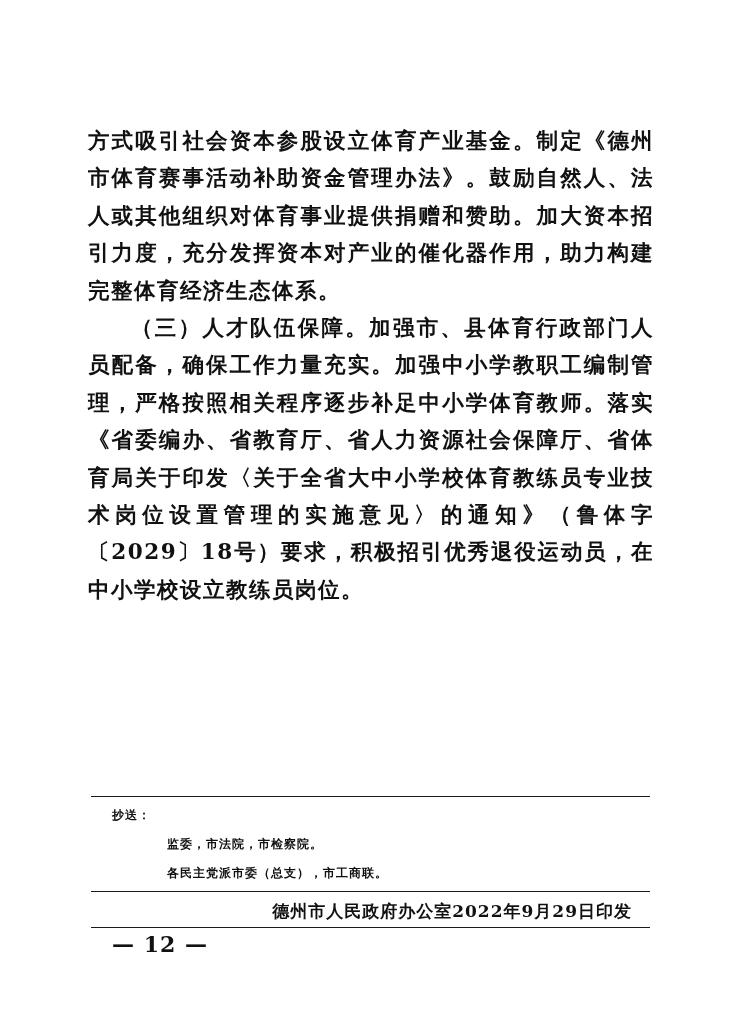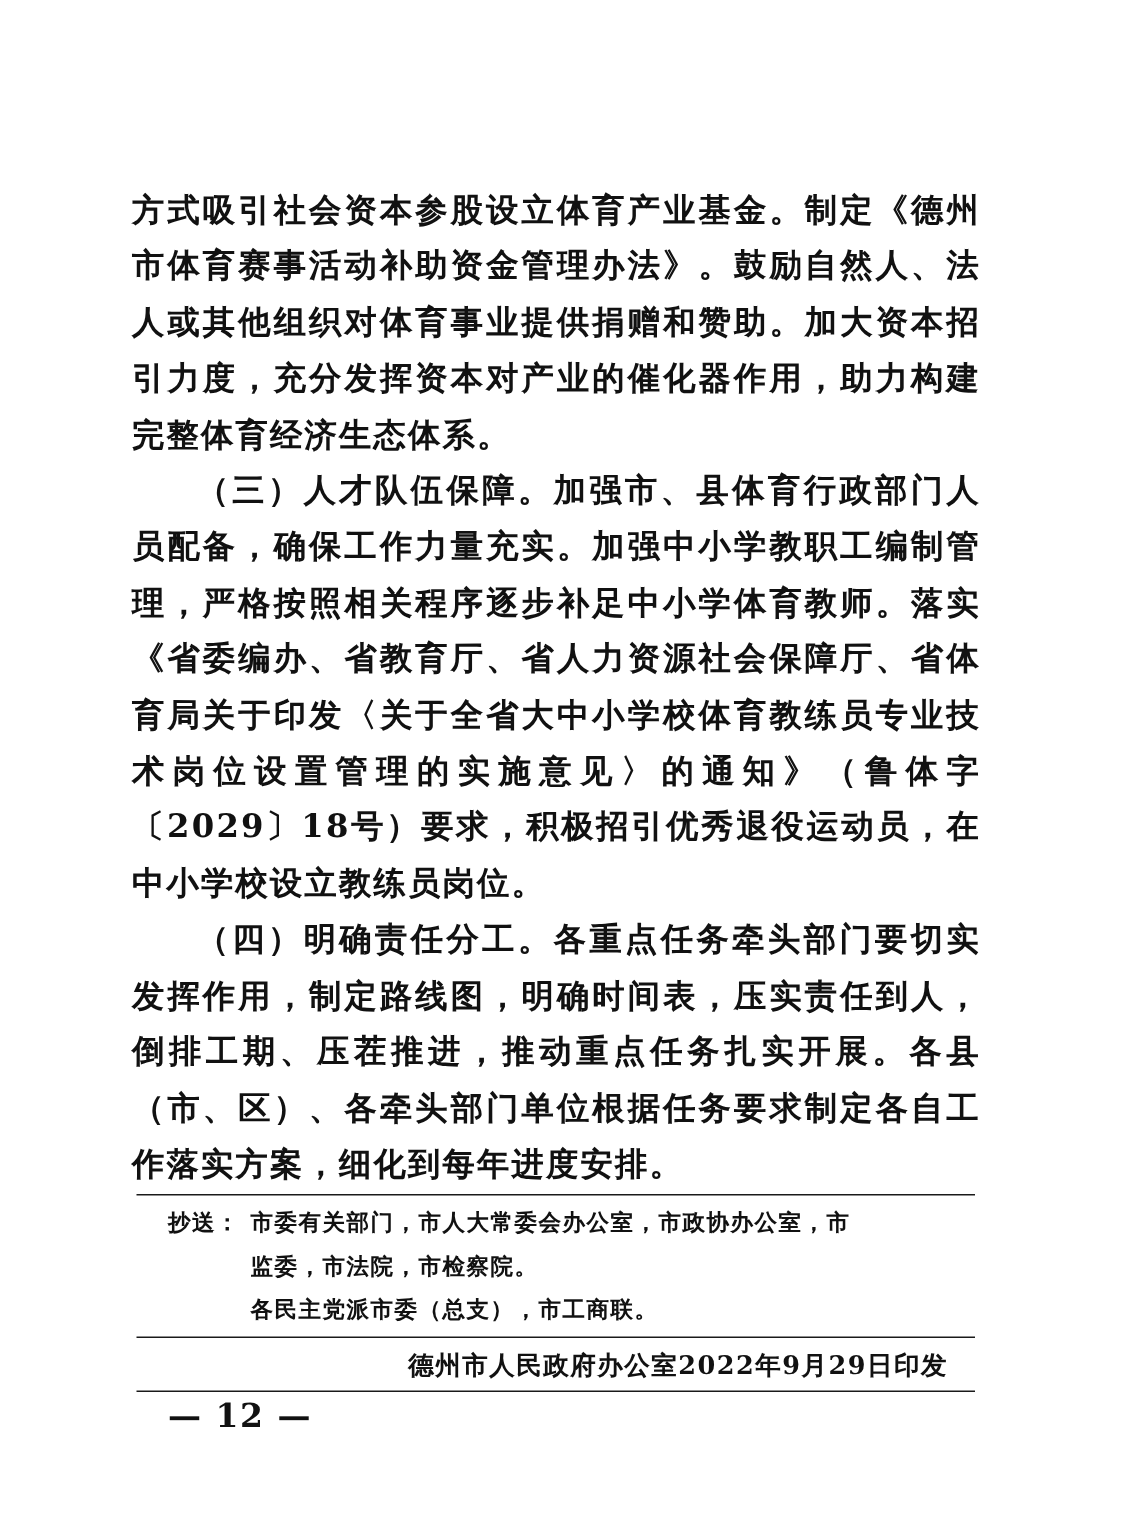--- a/index.html
+++ b/index.html
@@ -46,21 +46,21 @@
       left: 91px;
       width: 559px;
       height: 0;
       border-top: 1.5px solid #1a1a1a;
     }
     .cc-block {
       position: absolute;
       left: 112px;
       top: 801px;
       width: 530px;
-      font-size: 15px;
+      font-size: 12px;
       line-height: 29px;
       font-weight: bold;
       letter-spacing: 1px;
     }
     .cc-row {
       display: flex;
     }
     .cc-label {
       flex: 0 0 auto;
       width: 55px;
@@ -98,31 +98,27 @@
 
 <div class="page">
 
   <div class="body-text">
     <p class="para">
       <span>方式吸引社会资本参股设立体育产业基金。制定《德州市体育赛事活动补助资金管理办法》。鼓励自然人、法人或其他组织对体育事业提供捐赠和赞助。加大资本招引力度，充分发挥资本对产业的催化器作用，助力构建完整体育经济生态体系。</span>
     </p>
     <p class="para indent">
       <span class="heading-run">（三）人才队伍保障。</span><span>加强市、县体育行政部门人员配备，确保工作力量充实。加强中小学教职工编制管理，严格按照相关程序逐步补足中小学体育教师。落实《省委编办、省教育厅、省人力资源社会保障厅、省体育局关于印发〈关于全省大中小学校体育教练员专业技术岗位设置管理的实施意见〉的通知》（鲁体字〔2029〕18号）要求，积极招引优秀退役运动员，在中小学校设立教练员岗位。</span>
     </p>
-    <p class="para indent">
-      <span class="heading-run">（四）明确责任分工。</span><span>各重点任务牵头部门要切实发挥作用，制定路线图，明确时间表，压实责任到人，倒排工期、压茬推进，推动重点任务扎实开展。各县（市、区）、各牵头部门单位根据任务要求制定各自工作落实方案，细化到每年进度安排。</span>
-    </p>
   </div>
 
   <div class="rule" style="top: 796px;"></div>
 
   <div class="cc-block">
     <div class="cc-row">
       <span class="cc-label">抄送：</span>
-      <span class="cc-text">市委有关部门，市人大常委会办公室，市政协办公室，市</span>
     </div>
     <div class="cc-cont">监委，市法院，市检察院。</div>
     <div class="cc-cont">各民主党派市委（总支），市工商联。</div>
   </div>
 
   <div class="rule" style="top: 891px;"></div>
 
   <div class="issuer-row">
     <span>德州市人民政府办公室</span>
     <span>2022年9月29日印发</span>

